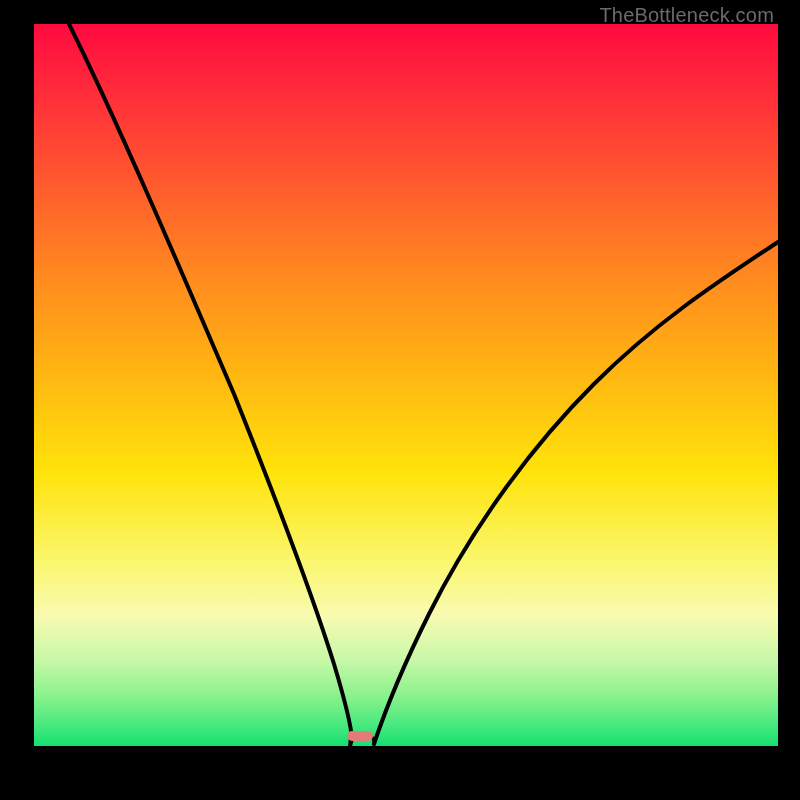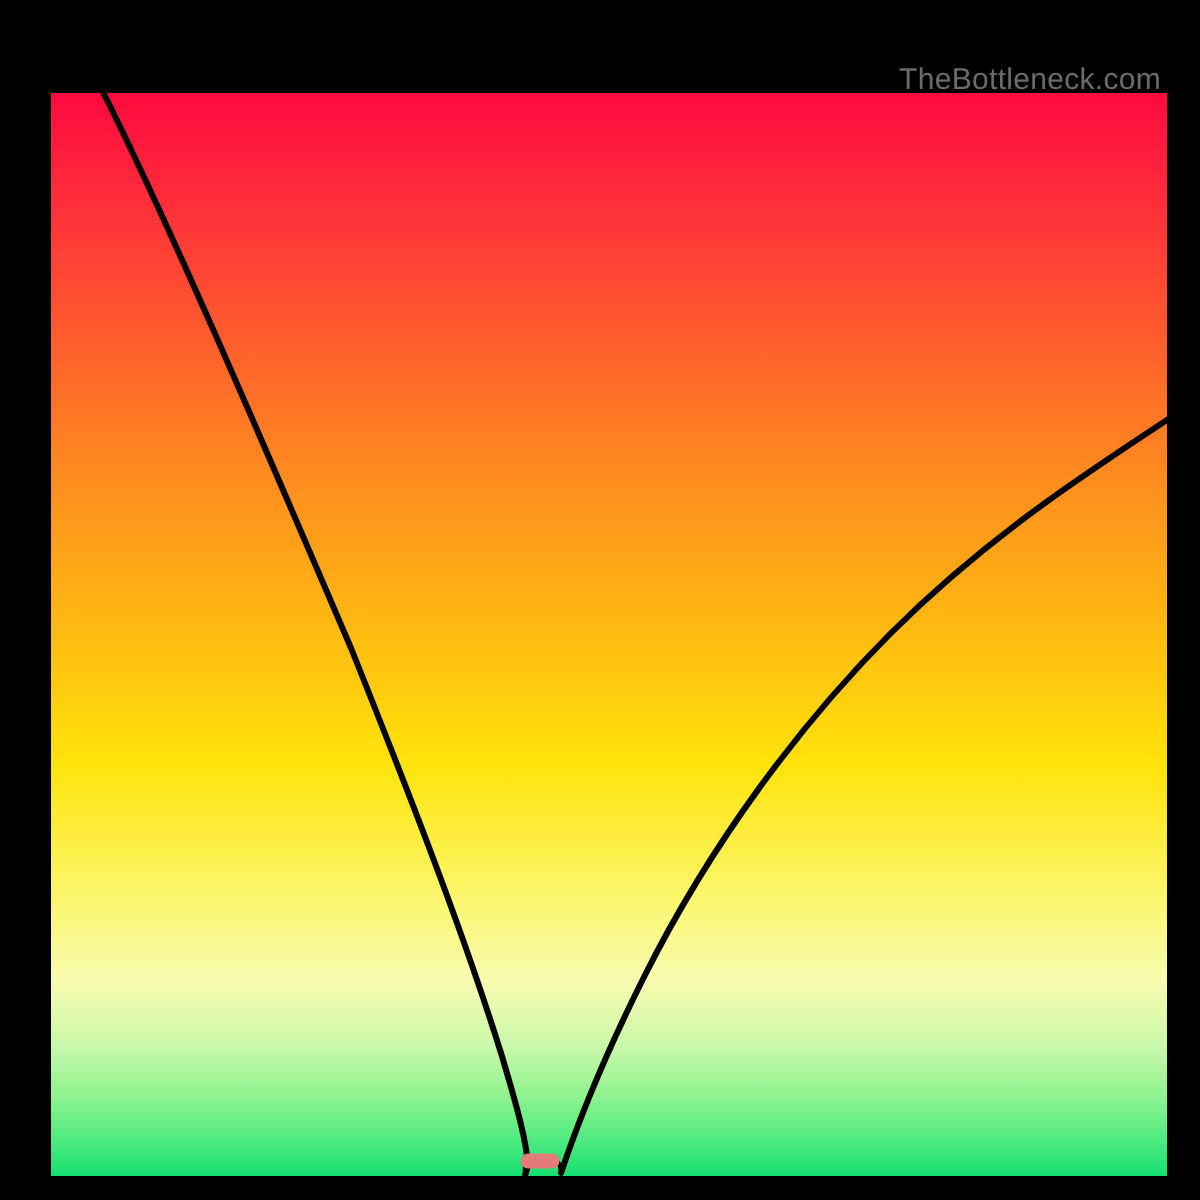--- a/index.html
+++ b/index.html
@@ -9,21 +9,20 @@
     height: 800px;
     overflow: hidden;
     font-family: Arial, Helvetica, sans-serif;
     background: #000;
   }
   .frame {
     position: relative;
     width: 800px;
     height: 648px;
     background: #000;
-    margin-top: 38px;
   }
   .plot {
     position: absolute;
     left: 34px;
     top: 24px;
     width: 744px;
     height: 722px;
     background: linear-gradient(
       to bottom,
       #ff0a3f 0%,

